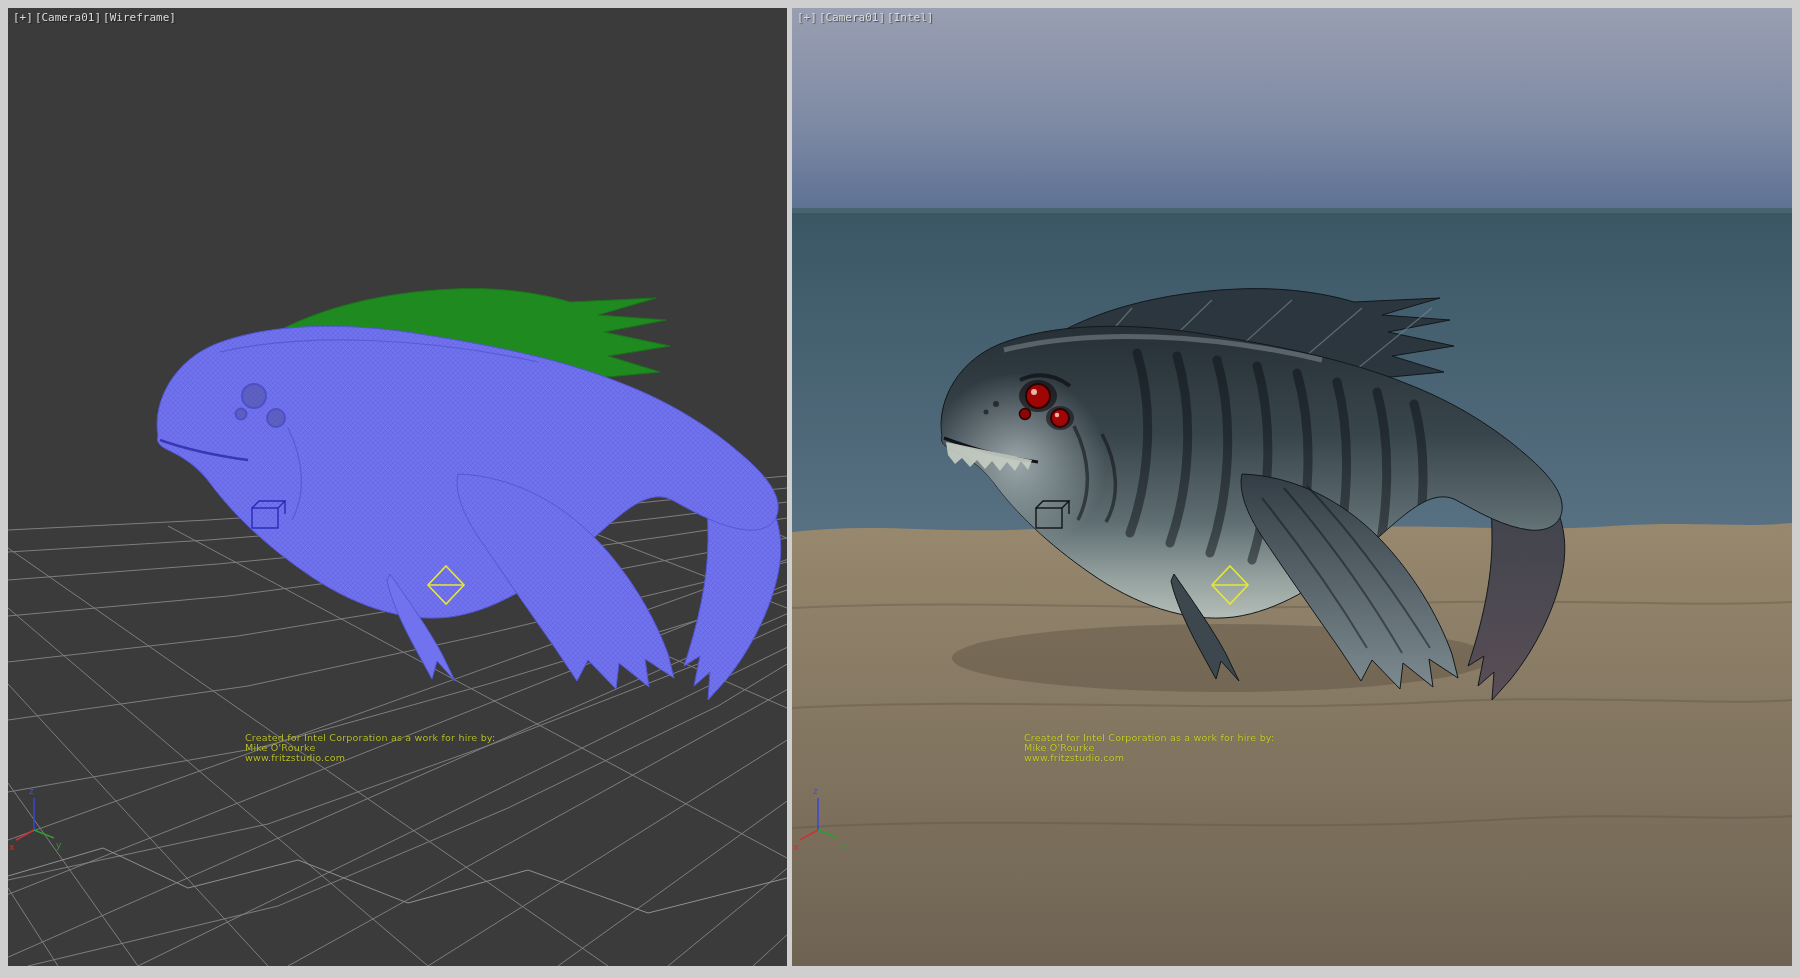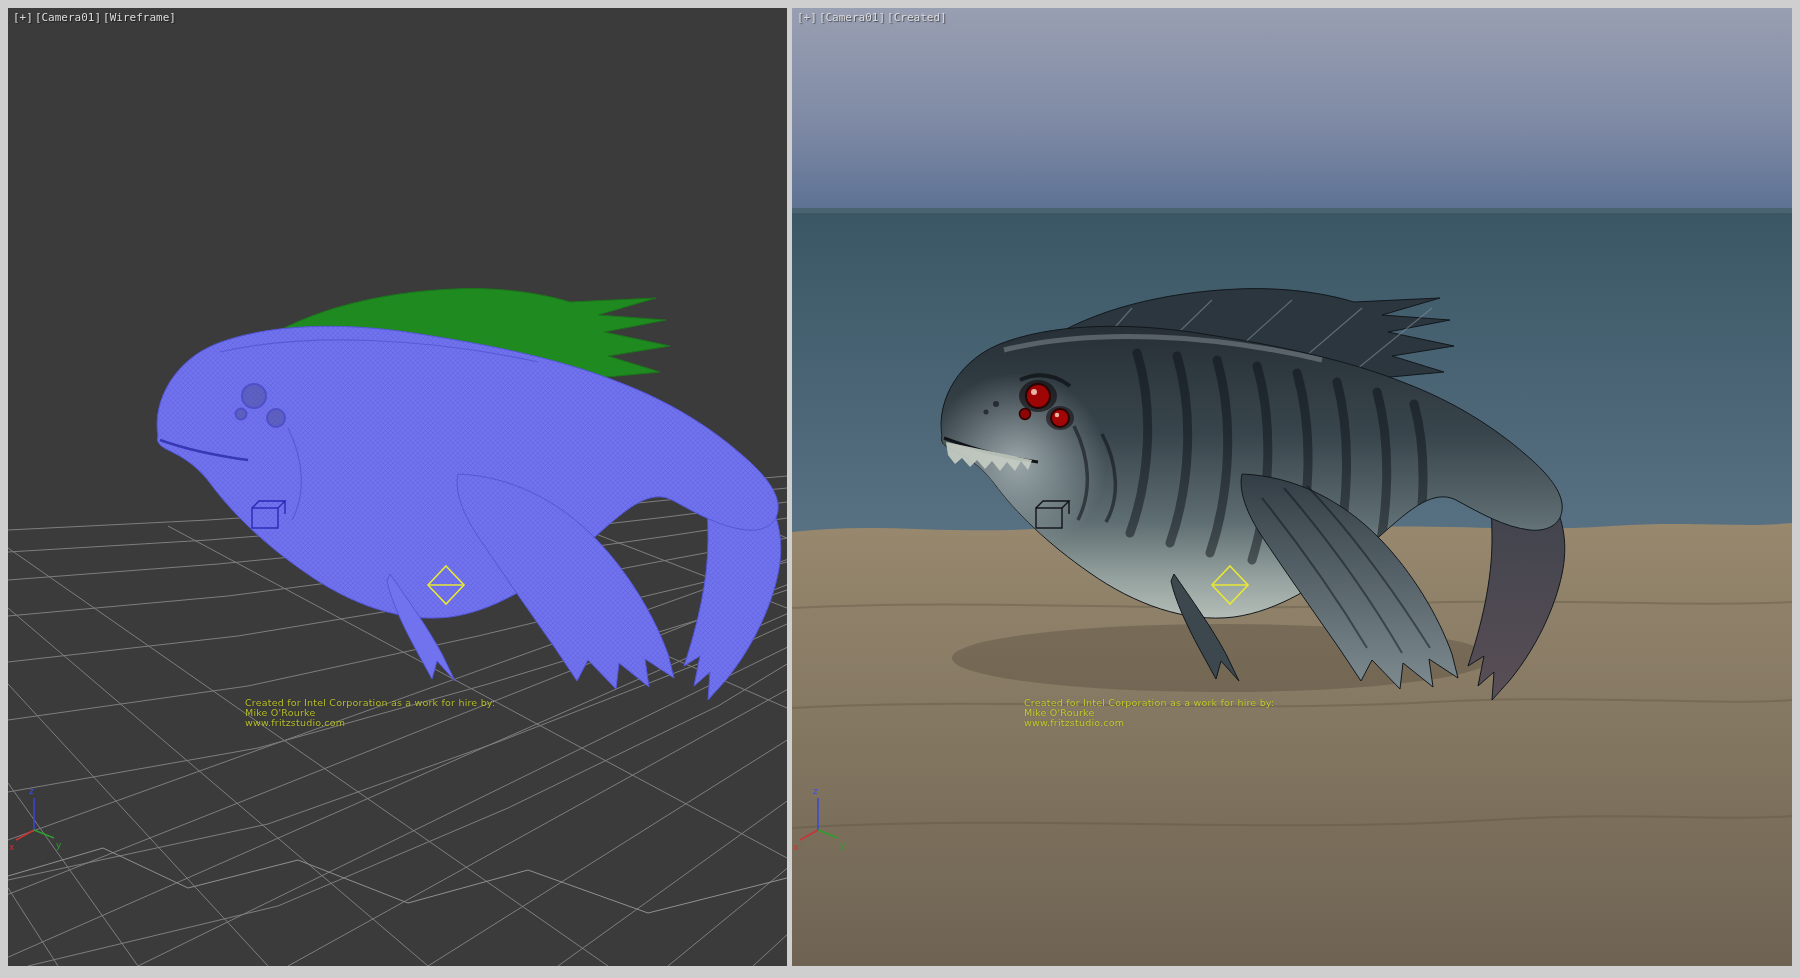--- a/index.html
+++ b/index.html
@@ -23,20 +23,21 @@
     letter-spacing:0px;display:flex;gap:2px;
     text-shadow:1px 1px 1px rgba(0,0,0,.55);
   }
   .vp-label span{cursor:pointer;}
   .credit{
     position:absolute;z-index:4;
     font-size:9.5px;line-height:10px;
     color:var(--c-credit-text,#b8bf2a);
     white-space:nowrap;letter-spacing:.2px;
     text-shadow:0 0 1px rgba(0,0,0,.35);
+    margin-top:35px;
   }
   .credit.left-pos{left:237px;top:690px;}
   .credit.right-pos{left:232px;top:690px;}
 
   
   .wf-body{fill:var(--c-fish-body,#7173ee);stroke:#5456d8;stroke-width:1;}
   .wf-green{fill:var(--c-fin-green,#1f8a1f);stroke:#1a761a;stroke-width:1;}
   .wf-overlay{fill:url(#wirePat);opacity:.55;}
   .wf-contour{fill:none;stroke:#5053d2;stroke-width:1.2;opacity:.75;}
   .wf-eye{fill:rgba(78,80,158,.55);stroke:#4e50c8;stroke-width:2;}
@@ -125,21 +126,21 @@
       <div>Created for Intel Corporation as a work for hire by:</div>
       <div>Mike O'Rourke</div>
       <div>www.fritzstudio.com</div>
     </div>
   </div>
 
   <div class="viewport right">
     <div class="vp-label">
       <span>[+]</span>
       <span>[Camera01]</span>
-      <span>[Created]</span>
+      <span>[Intel]</span>
     </div>
 
     <svg class="scene" viewBox="0 0 1000 958" preserveAspectRatio="none">
       <defs>
         <linearGradient id="skyGrad" x1="0" y1="0" x2="0" y2="1">
           <stop offset="0" stop-color="#999fb2"></stop>
           <stop offset="0.6" stop-color="#7d89a4"></stop>
           <stop offset="1" stop-color="#5e7294"></stop>
         </linearGradient>
         <linearGradient id="seaGrad" x1="0" y1="0" x2="0" y2="1">

